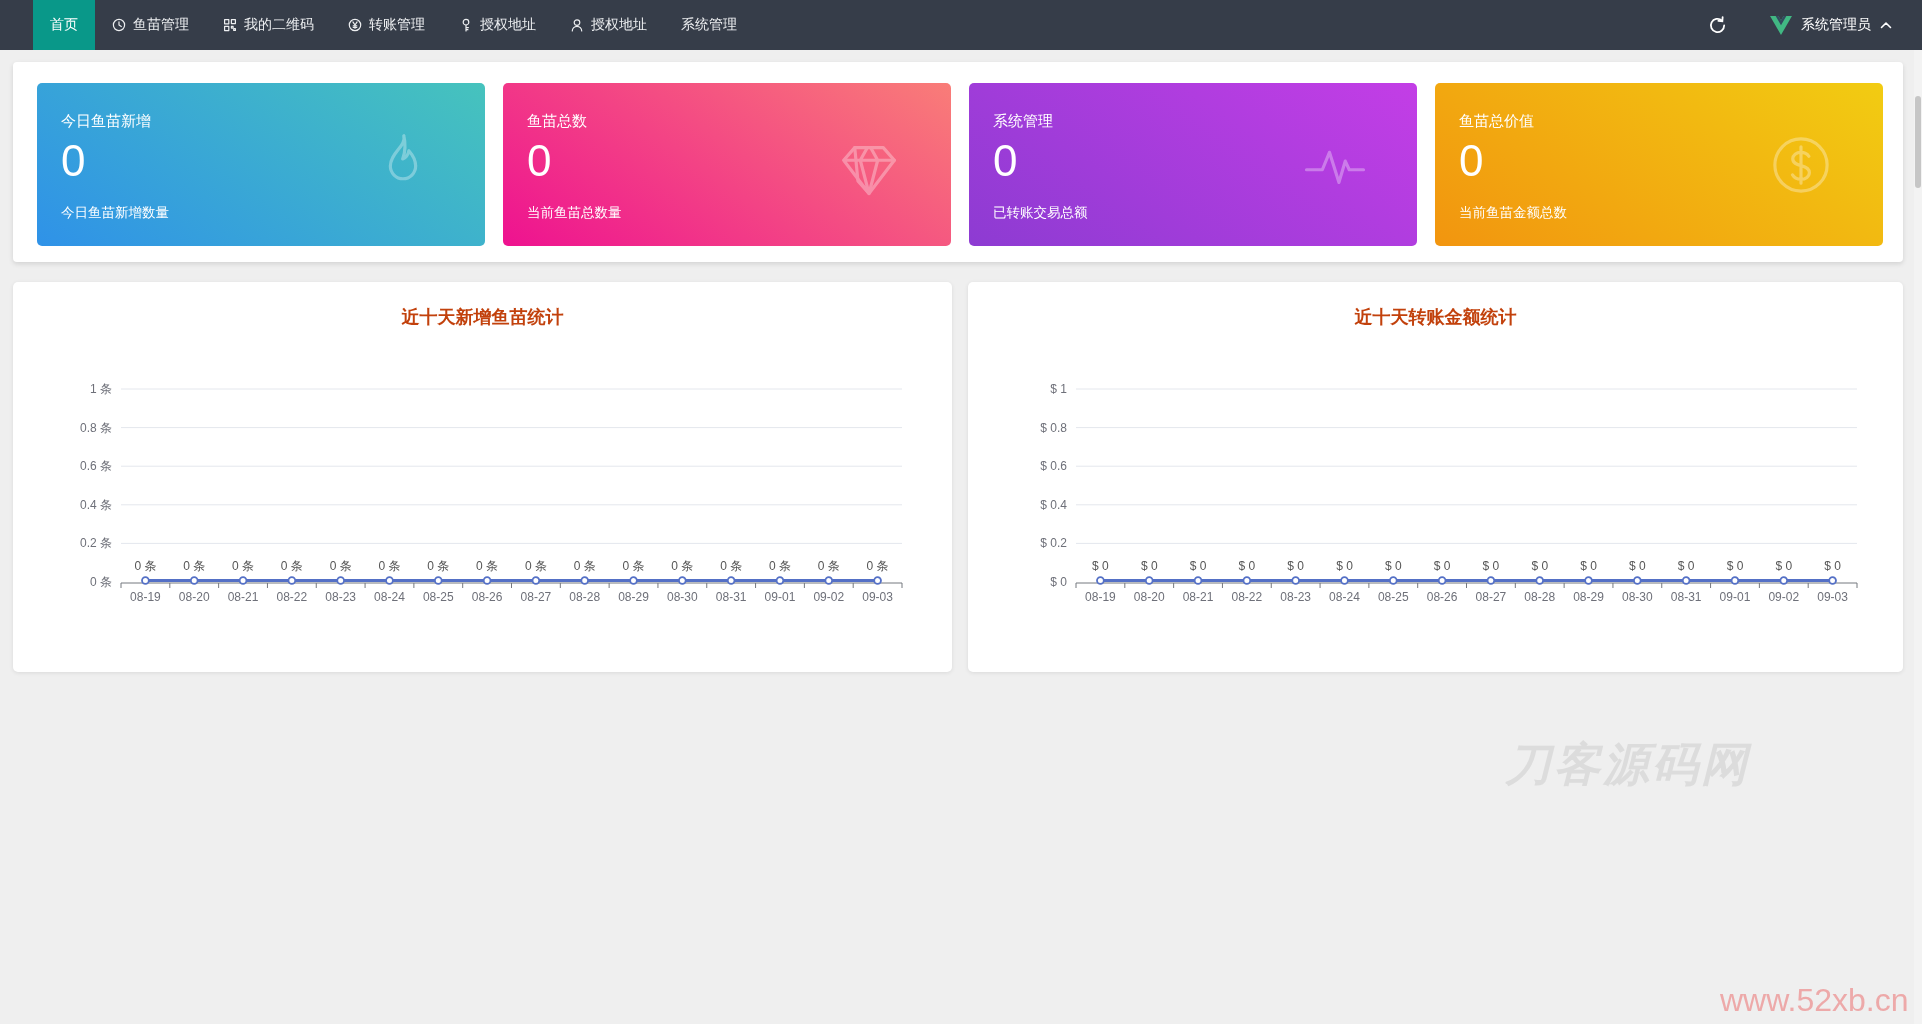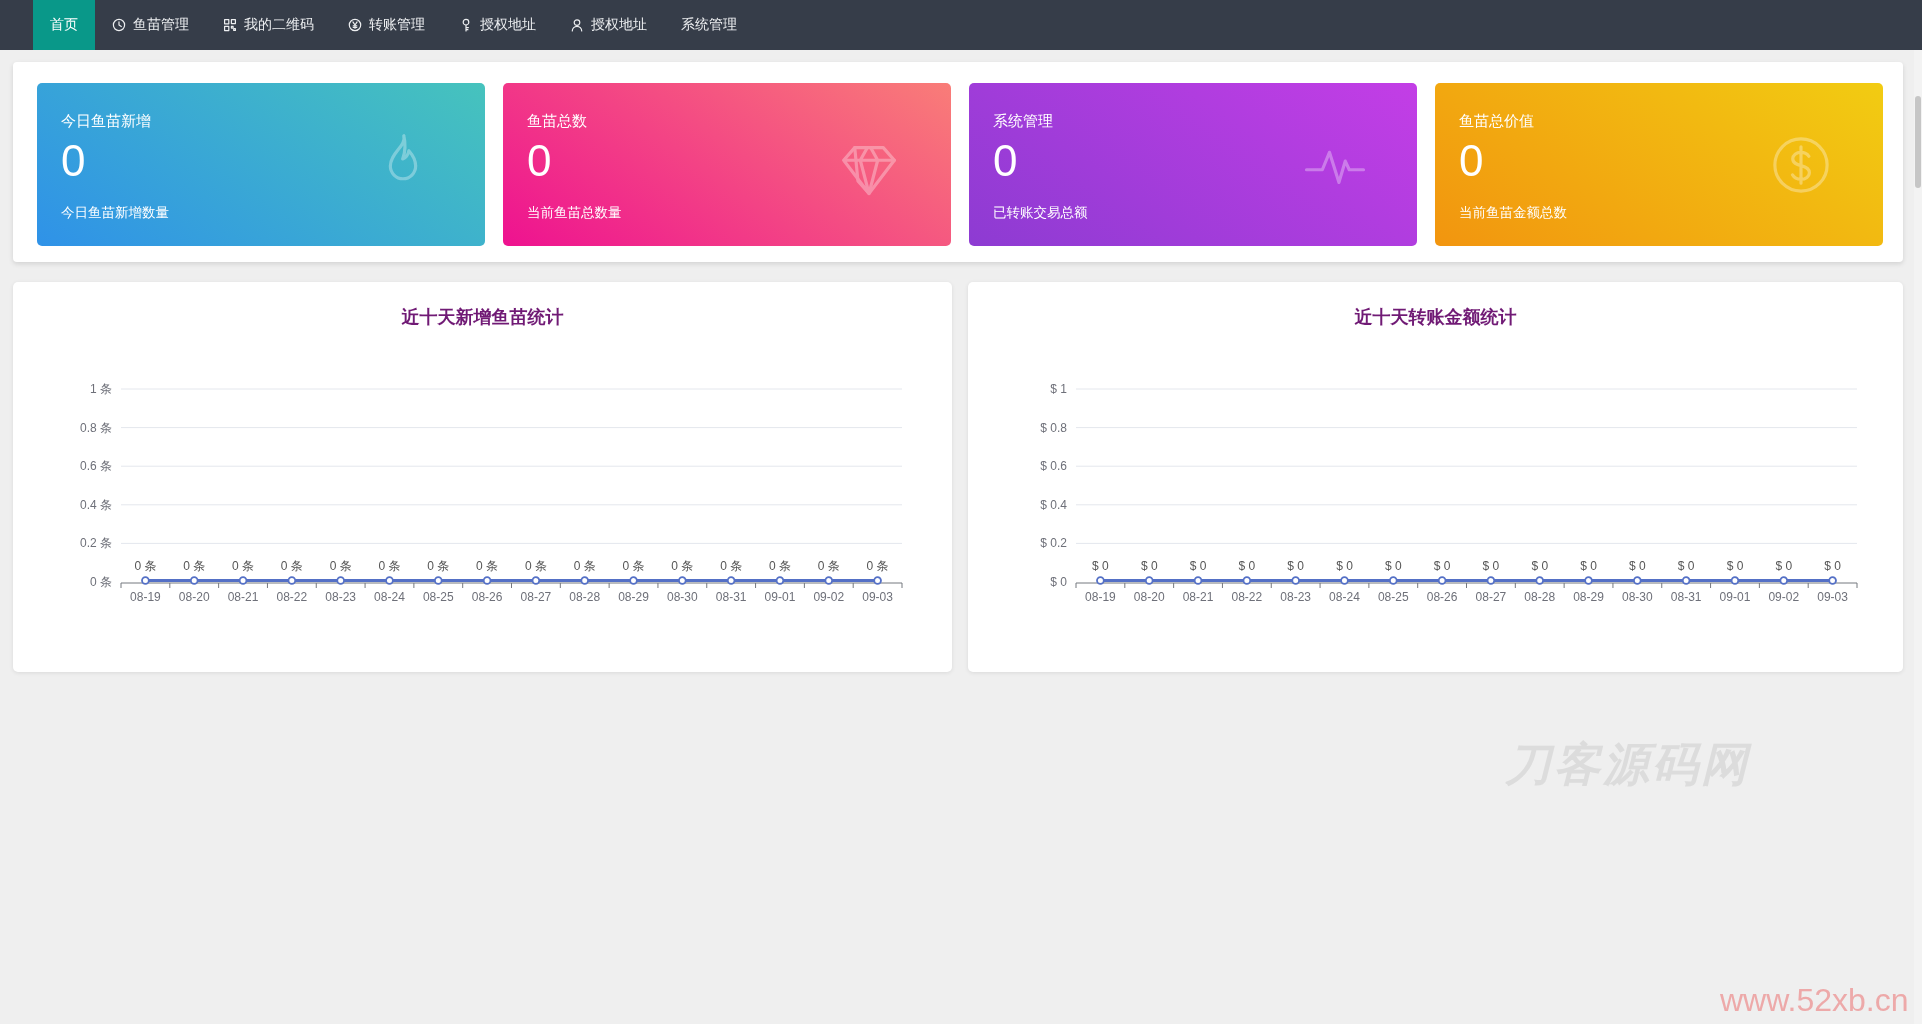--- a/index.html
+++ b/index.html
@@ -27,21 +27,21 @@
   .stat-title{font-size:15px;line-height:15px;}
   .stat-value{font-size:44px;line-height:44px;margin-top:11px;font-weight:400;}
   .stat-sub{font-size:13.5px;line-height:14px;margin-top:23px;}
   .stat-icon{position:absolute;right:44px;top:50%;transform:translateY(-50%);width:76px;height:76px;opacity:.32;}
   .stat-icon svg{width:76px;height:76px;stroke:#fff;fill:none;stroke-width:2;stroke-linecap:round;stroke-linejoin:round;}
 
   
   .chart-card{position:absolute;top:282px;height:390px;background:#fff;border-radius:5px;box-shadow:0 1px 4px rgba(0,0,0,.09);}
   .chart-card.left{left:13px;width:939px;}
   .chart-card.right{left:968px;width:935px;}
-  .chart-title{position:absolute;top:23px;left:0;width:100%;text-align:center;font-size:18px;font-weight:bold;color:#701a75;}
+  .chart-title{position:absolute;top:23px;left:0;width:100%;text-align:center;font-size:18px;font-weight:bold;color:#c2410c;}
   .chart-svg{position:absolute;left:0;top:0;width:100%;height:100%;}
   .chart-svg text{font-family:"Liberation Sans","DejaVu Sans",sans-serif;}
 
   
   .site-wm{position:absolute;left:1505px;top:734px;font-size:46px;font-weight:bold;font-style:italic;color:#dcdcdc;letter-spacing:3px;white-space:nowrap;}
   .corner-wm{position:absolute;left:1720px;top:982px;font-size:32px;font-weight:normal;color:#eda9a9;white-space:nowrap;}
 
   
   .scrollbar{position:absolute;right:0;top:50px;bottom:0;width:8px;background:#f3f3f3;}
   .scroll-thumb{position:absolute;left:1px;top:46px;width:6px;height:92px;background:#c6c6c6;border-radius:3px;}
@@ -91,20 +91,38 @@
           <svg class="nav-ic" viewBox="0 0 14 14">
             <circle cx="7" cy="4.6" r="2.8"></circle>
             <path d="M2.3 13a4.7 4.7 0 0 1 9.4 0"></path>
           </svg>
           <span>授权地址</span>
         </div>
         <div class="nav-item">
           <span>系统管理</span>
         </div>
       </div>
+    <div class="nav-right">
+      <div class="refresh-btn">
+        <svg viewBox="0 0 20 20">
+          <path d="M17 10 A7 7 0 1 1 14.6 4.7"></path>
+          <path d="M15.4 1.3 L15.1 5.5 L10.9 5.1"></path>
+        </svg>
+      </div>
+      <div class="user-box">
+        <svg class="vue-logo" viewBox="0 0 261.76 226.69">
+          <path d="M161.096.001l-30.225 52.351L100.647.001H-.005l130.877 226.688L261.749.001z" fill="#41b883"></path>
+          <path d="M161.096.001l-30.225 52.351L100.647.001H66.967l63.905 110.682L194.777.001z" fill="#34495e"></path>
+        </svg>
+        <span class="user-name">系统管理员</span>
+        <svg class="caret" viewBox="0 0 12 8">
+          <path d="M1.5 6.5 L6 2 L10.5 6.5"></path>
+        </svg>
+      </div>
+    </div>
   </div>
 
   <div class="stat-band">
     <div class="stat-cards">
         <div class="stat-card" style="background: linear-gradient(215deg, rgb(70, 195, 189), rgb(47, 146, 232));">
           <div class="stat-title">今日鱼苗新增</div>
           <div class="stat-value">0</div>
           <div class="stat-sub">今日鱼苗新增数量</div>
           <div class="stat-icon"><svg viewBox="0 0 48 48">
               <path d="M24.5 5.5c1.8 6.5-8.5 10.7-8.5 19.2a8 8 0 0 0 16 0c0-4-1.8-6.9-4.3-9.7-.6 3.2-2.4 4.7-3.9 5.2 1.7-4.7 1.9-9.7.7-14.7z"></path>

